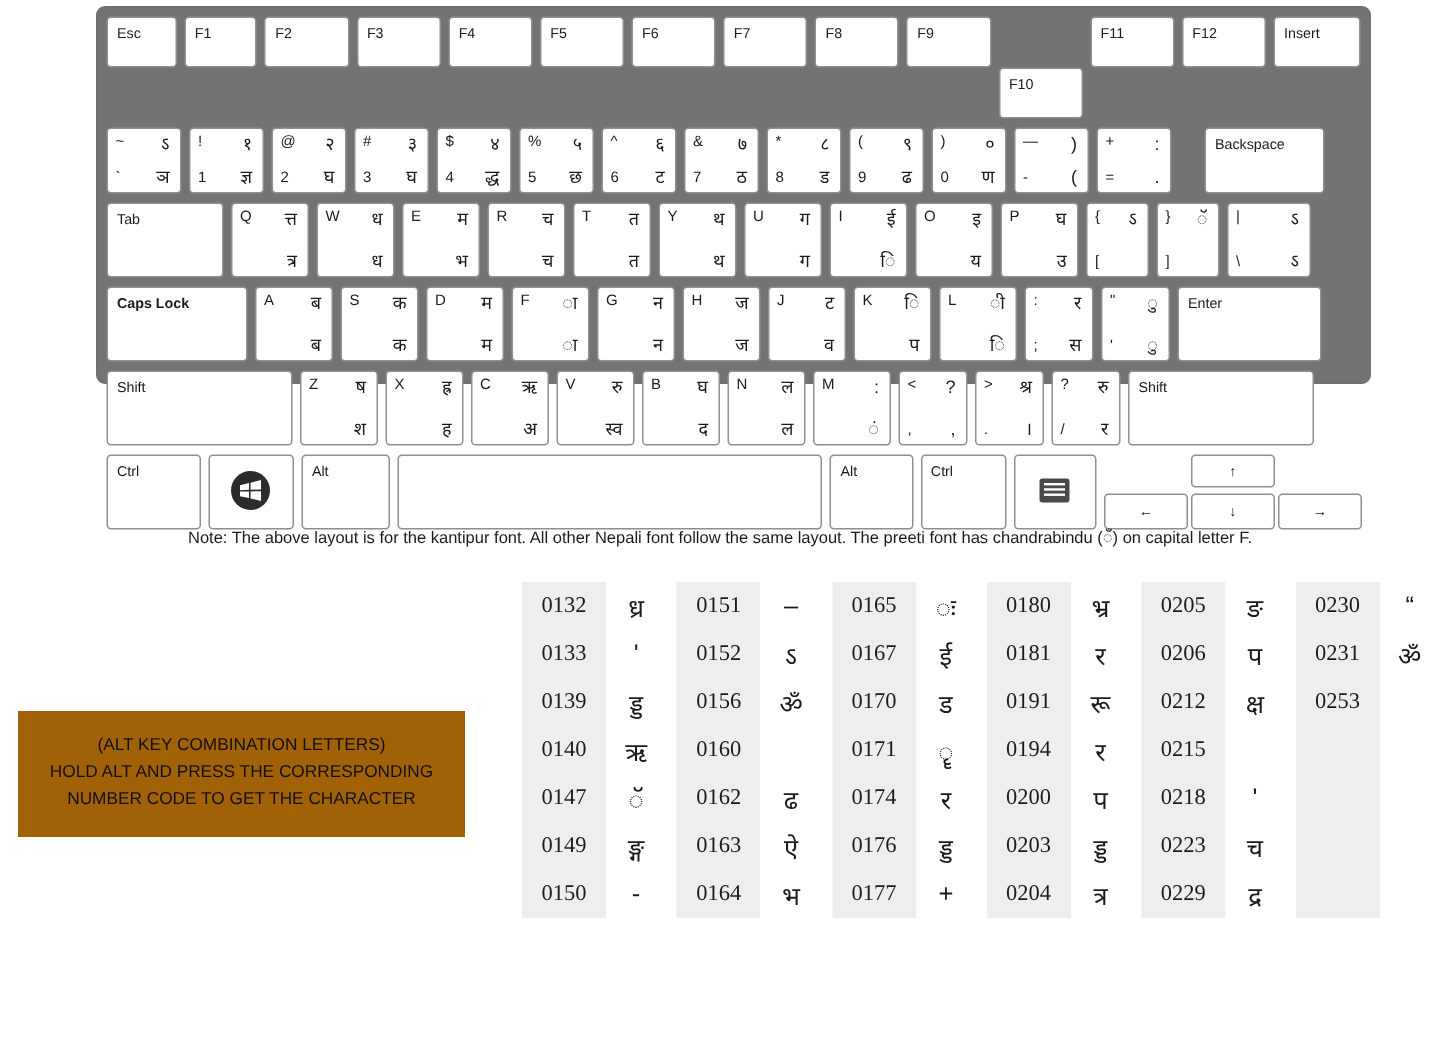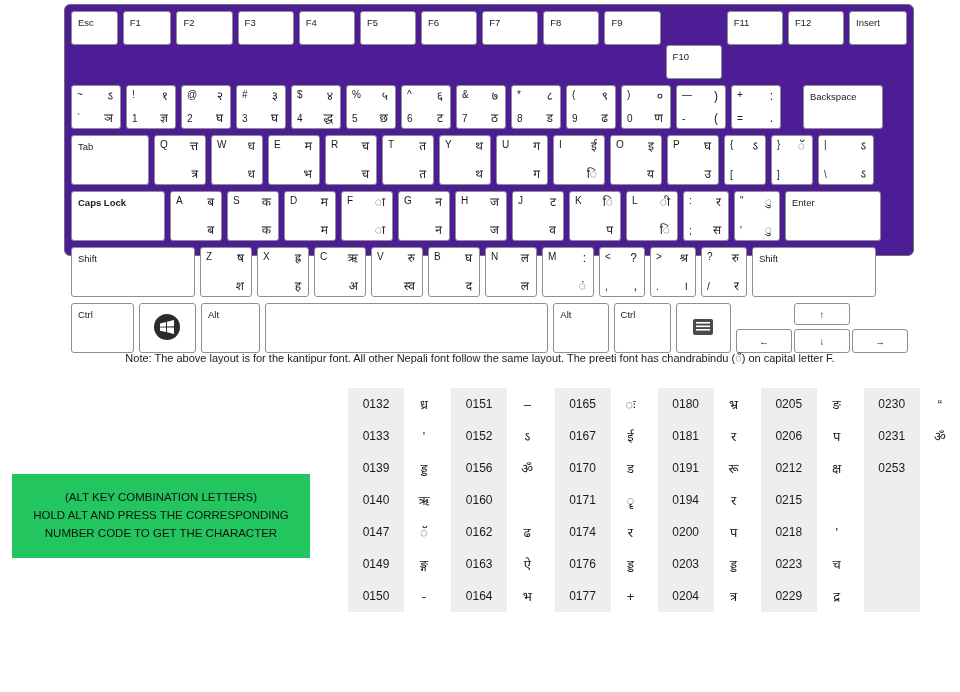--- a/index.html
+++ b/index.html
@@ -15,21 +15,21 @@
     overflow: hidden;
   }
 
   
   #keyboard-panel {
     position: absolute;
     left: 64px;
     top: 4px;
     width: 850px;
     height: 252px;
-    background: #4c1d95;
+    background: #737373;
     border: 1px solid #6f6f6f;
     border-radius: 6px;
     box-sizing: border-box;
     padding: 6px;
   }
   .krow {
     display: flex;
     gap: 5px;
     margin-bottom: 6px;
     align-items: stretch;
@@ -88,21 +88,21 @@
     color: #1a1a1a;
   }
 
   
   #alt-note {
     position: absolute;
     left: 12px;
     top: 474px;
     width: 298px;
     height: 84px;
-    background: #22c55e;
+    background: #a16207;
     display: flex;
     flex-direction: column;
     align-items: center;
     justify-content: center;
     text-align: center;
     font-size: 11.5px;
     color: #111;
     line-height: 1.55;
   }
 
@@ -117,26 +117,27 @@
   }
   #code-table td {
     height: 30px;
     vertical-align: middle;
     text-align: center;
     border: 0;
   }
   #code-table td.code {
     width: 58px;
     background: #eeeeee;
-    font-size: 12px;
+    font-size: 15px;
+    font-family: Liberation Serif, serif;
   }
   #code-table td.ch {
     width: 42px;
     background: #ffffff;
-    font-size: 13px;
+    font-size: 17px;
   }
   #code-table td.sp {
     width: 6px;
     background: #ffffff;
   }
 </style>
 </head>
 <body>
 
 <div id="keyboard-panel">

